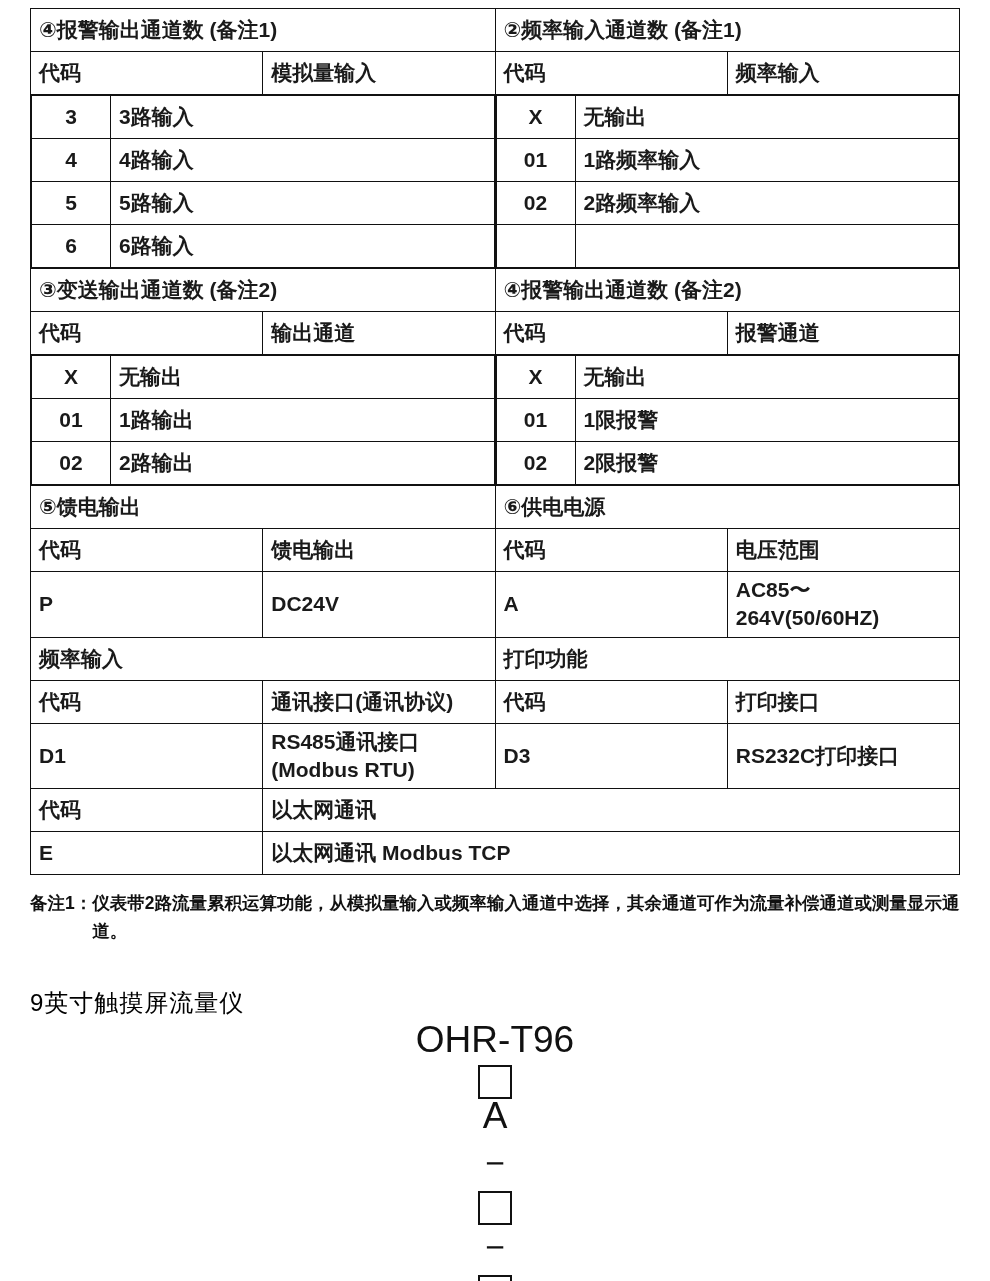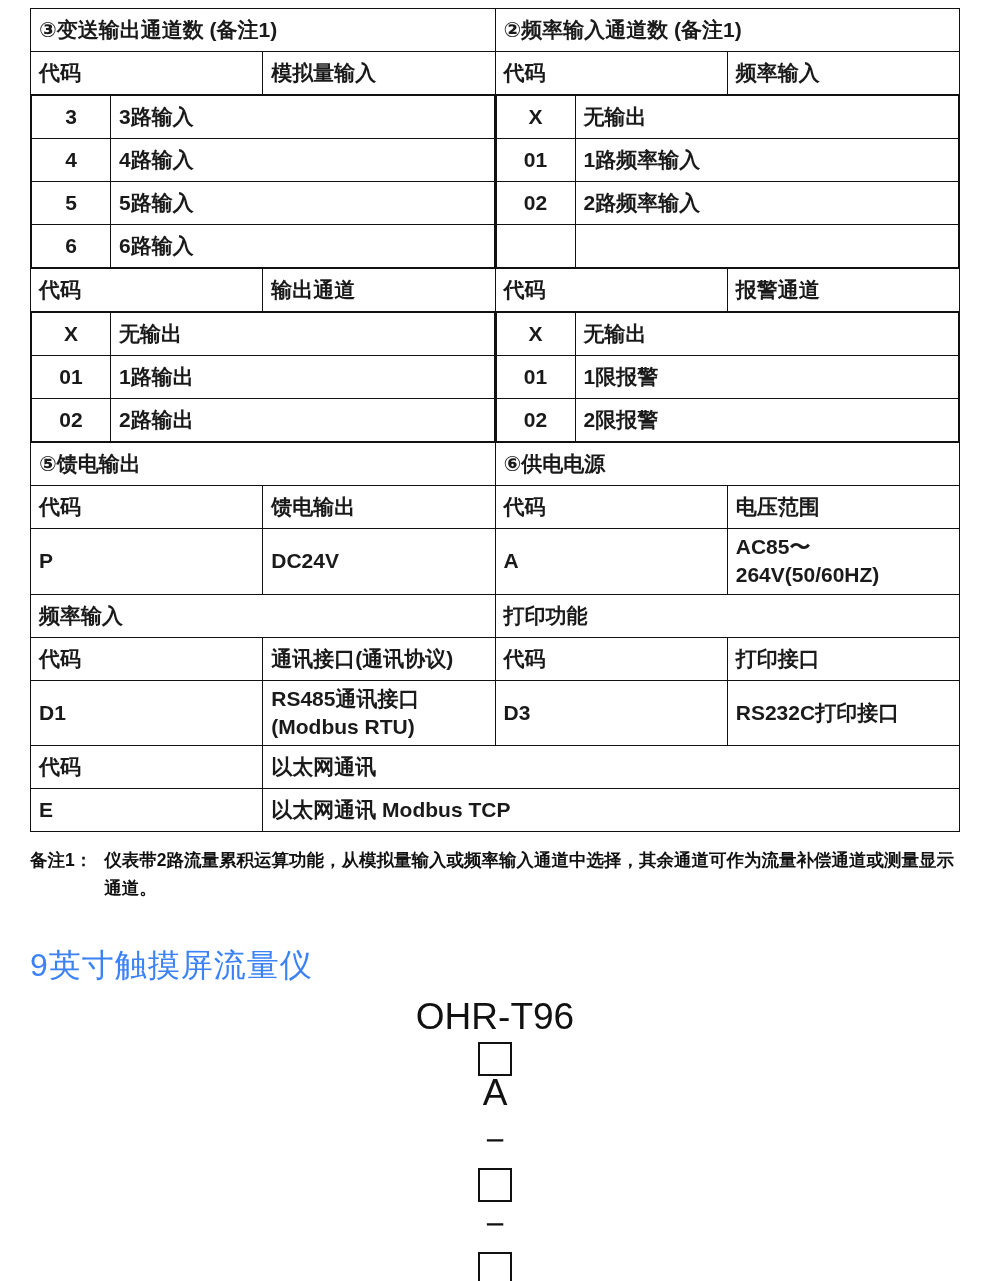--- a/index.html
+++ b/index.html
@@ -75,36 +75,34 @@
   .notes {
     margin-top: 14px;
     font-size: 17.5px;
     font-weight: bold;
     line-height: 1.6;
     color: #111;
   }
   .notes .note {
     display: flex;
     margin-bottom: 2px;
-    gap: 12px;
   }
   .notes .note-label {
     white-space: nowrap;
   }
   .notes .note-body {
     flex: 1;
   }
   .model-area {
     margin-top: 42px;
   }
   .model-title {
-    font-size: 32px;
+    font-size: 24px;
     letter-spacing: 1px;
-    margin-bottom: 8px;
-    color: #3b82f6;
+    color: #000000;
   }
   .model-line {
     display: flex;
     align-items: center;
     font-size: 37px;
     letter-spacing: 0px;
     color: #111;
     flex-direction: column;
   }
   .model-line .txt {
@@ -135,21 +133,21 @@
 </style>
 </head>
 <body>
 
 <div class="page">
 
   <table class="spec">
 
     <tbody>
         <tr>
-      <td colspan="2" class="hdr">③变送输出通道数 (备注1)</td>
+      <td colspan="2" class="hdr">④报警输出通道数 (备注1)</td>
       <td colspan="2" class="hdr">②频率输入通道数 (备注1)</td>
     </tr>
     <tr>
       <td class="code-cell colhdr">代码</td>
       <td class="colhdr">模拟量输入</td>
       <td class="code-cell colhdr">代码</td>
       <td class="colhdr">频率输入</td>
     </tr>
     <tr>
       <td class="cellwrap" colspan="2">
@@ -191,20 +189,24 @@
           </tr>
           <tr>
             <td class="codecol">&nbsp;</td>
             <td>&nbsp;</td>
           </tr>
         </tbody>
             </table>
       </td>
     </tr>
 
+    <tr>
+      <td colspan="2" class="hdr">③变送输出通道数 (备注2)</td>
+      <td colspan="2" class="hdr">④报警输出通道数 (备注2)</td>
+    </tr>
     <tr>
       <td class="code-cell colhdr">代码</td>
       <td class="colhdr">输出通道</td>
       <td class="code-cell colhdr">代码</td>
       <td class="colhdr">报警通道</td>
     </tr>
     <tr>
       <td class="cellwrap" colspan="2">
         <table class="inner-table">
           <tbody>

